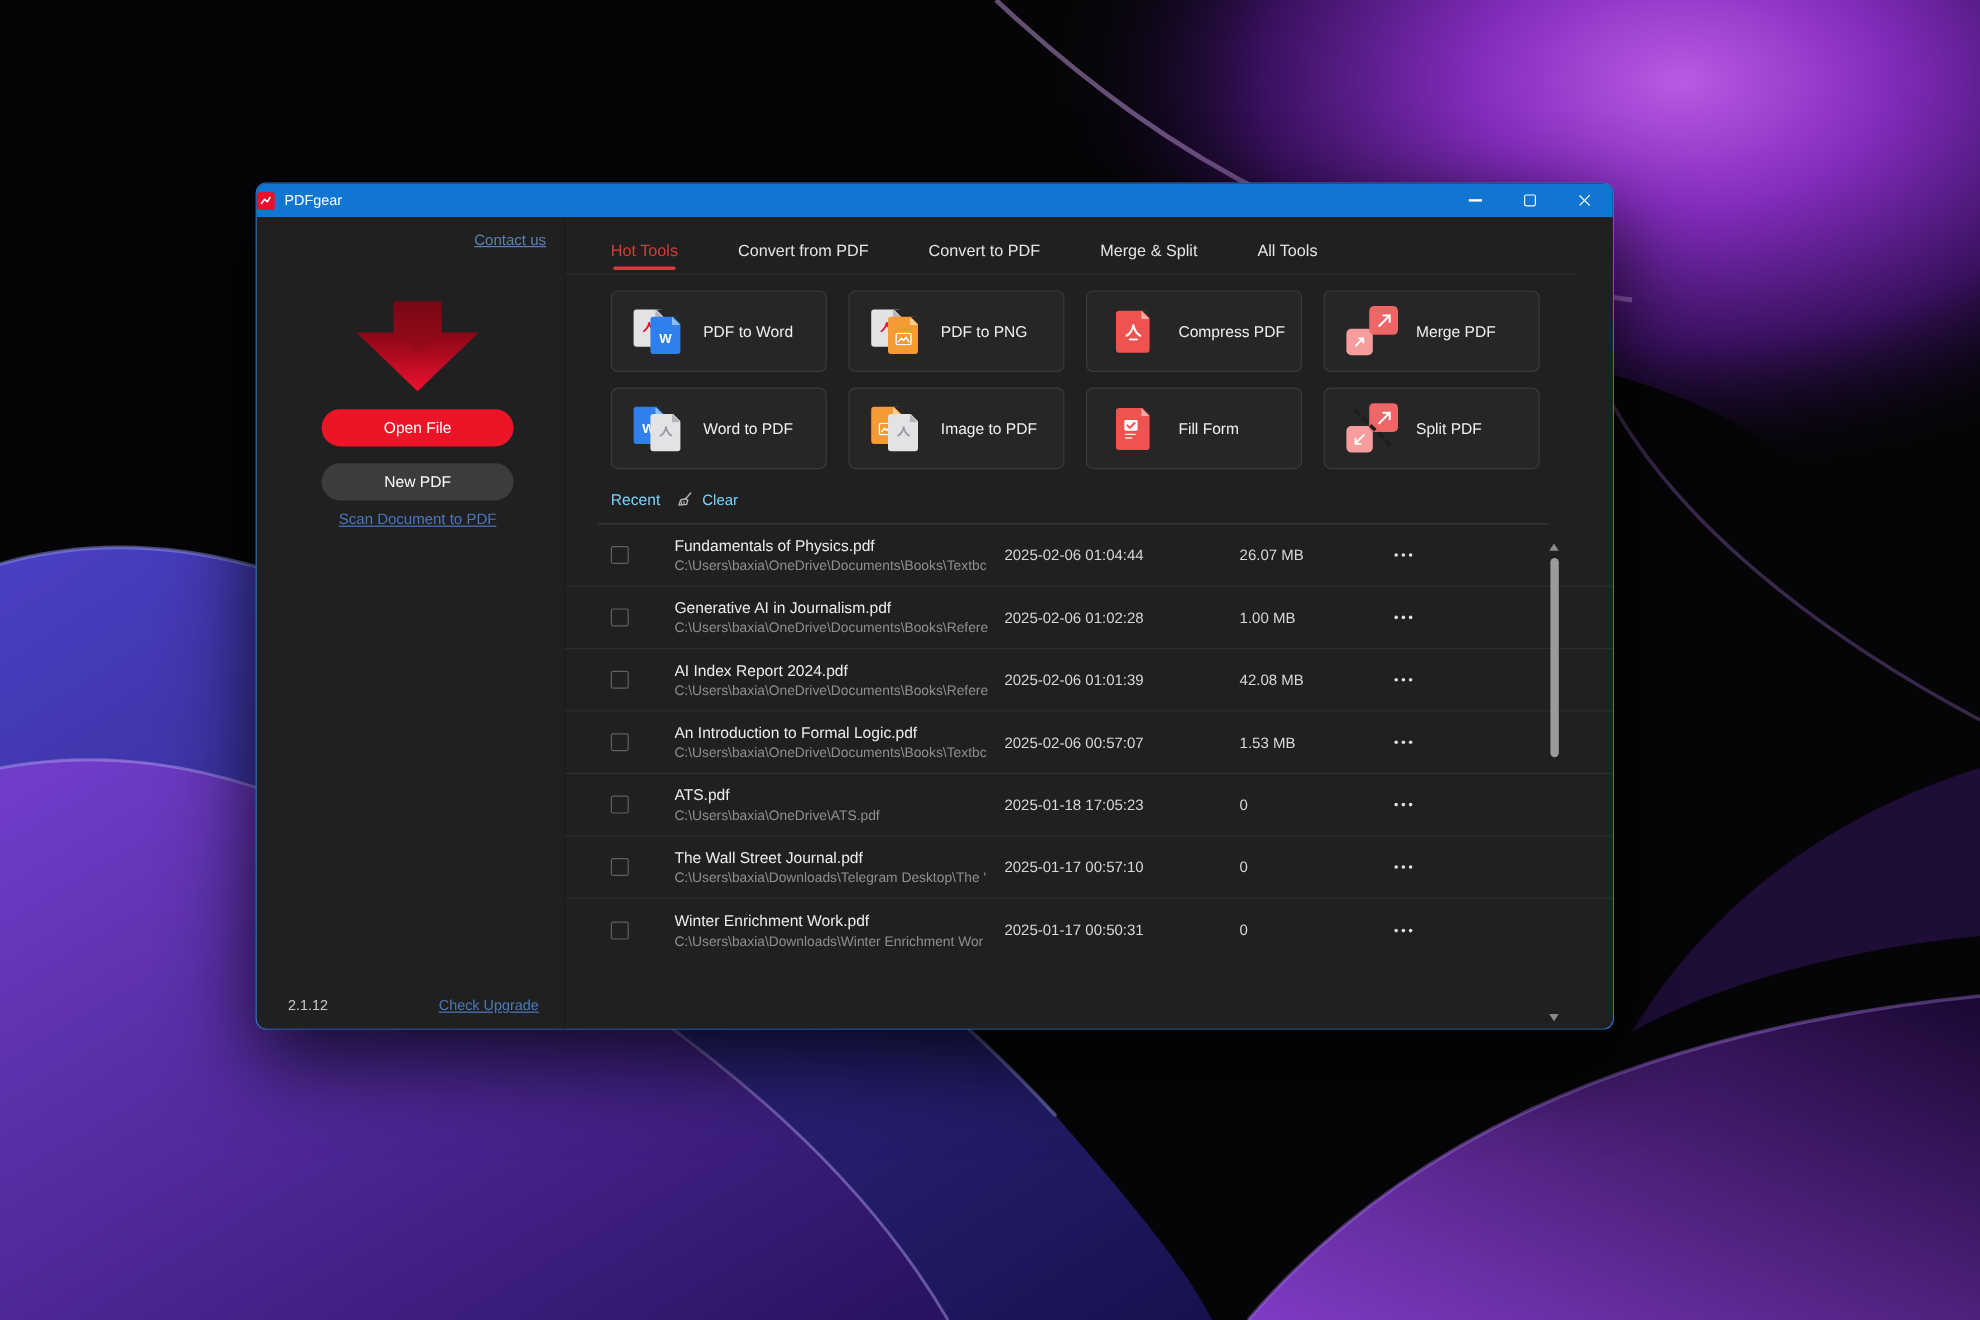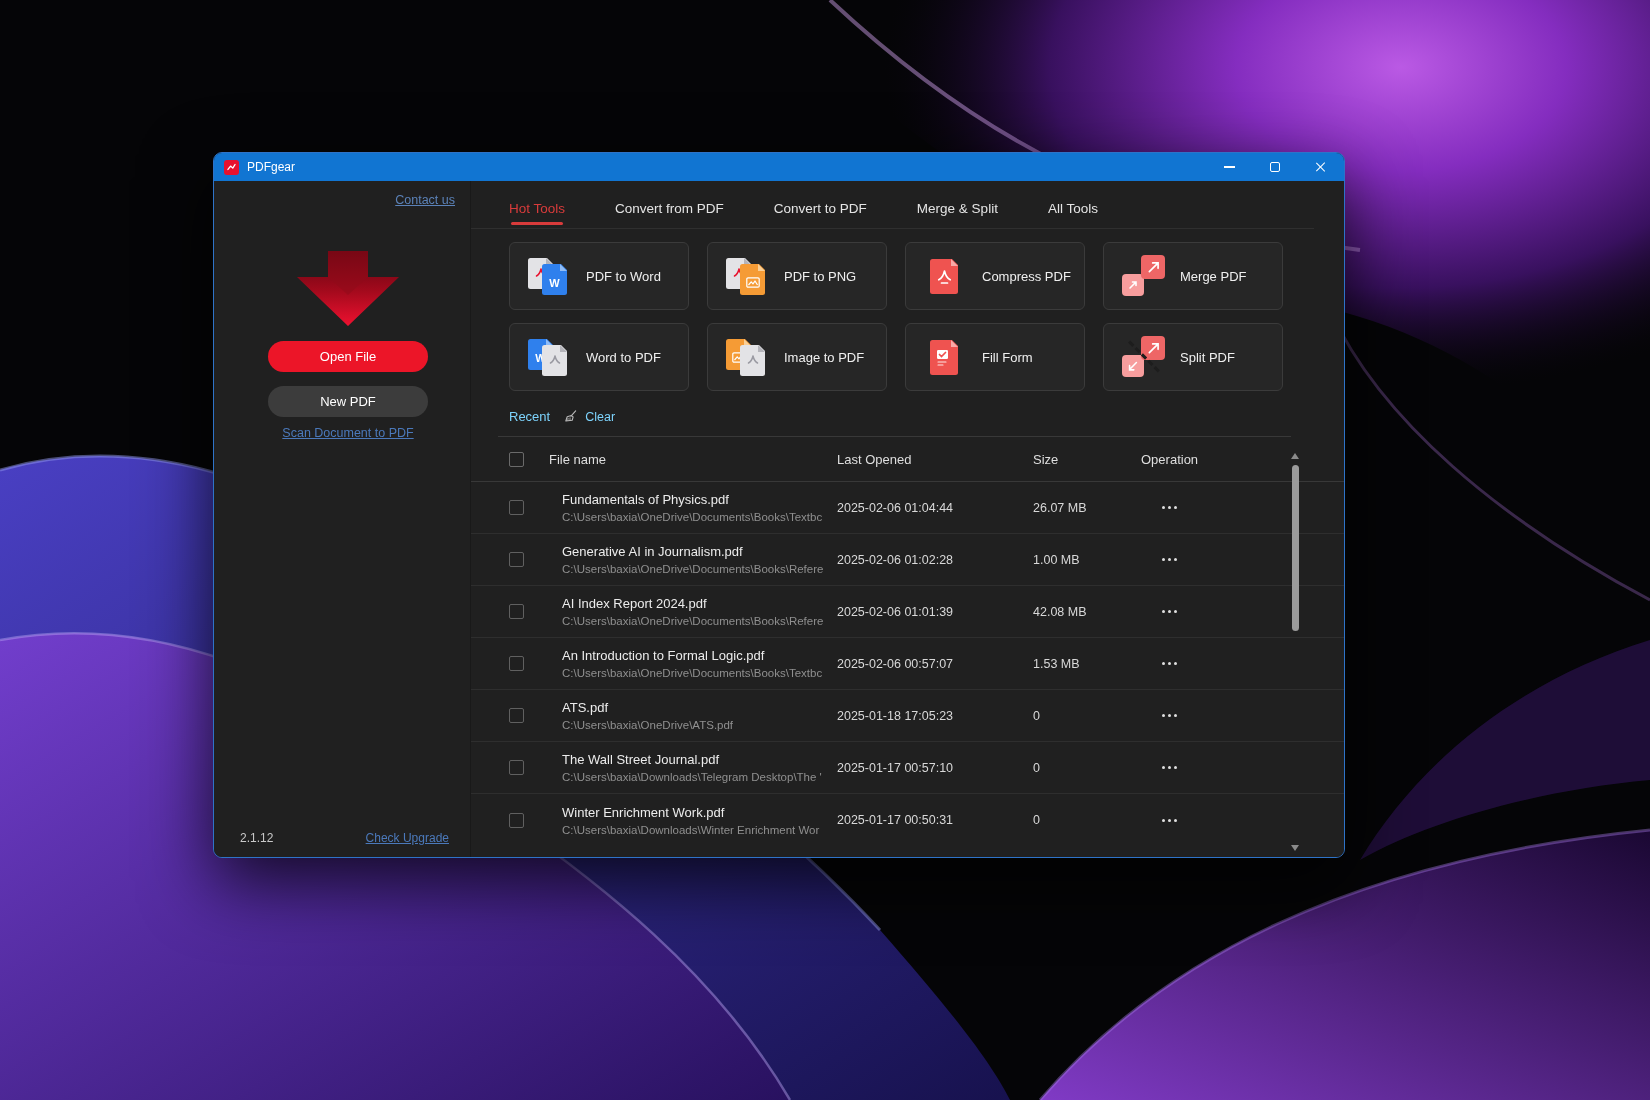--- a/index.html
+++ b/index.html
@@ -5,21 +5,21 @@
   * { margin:0; padding:0; box-sizing:border-box; }
   html,body { background:#000; }
   body { font-family:"Liberation Sans", sans-serif; }
   .stage { position:relative; width:1650px; height:1100px; overflow:hidden; background:#050507; }
   .wp { position:absolute; left:0; top:0; }
 
   
   .window { position:absolute; left:213px; top:152px; width:1132px; height:706px;
     border-radius:9px; overflow:hidden; background:#1f1f1f;
     border:1px solid #2e73c8; box-shadow:0 24px 70px rgba(0,0,0,.78); }
-  .titlebar { height:28px; background:#1175d2; display:flex; align-items:center; padding-left:10px; }
+  .titlebar { height:28px; background:#1175d2; display:flex; align-items:center; }
   .tb-logo { width:15px; height:15px; border-radius:3px; background:#e8112d; display:flex; align-items:center; justify-content:center; margin-right:8px; flex:0 0 auto; }
   .tb-title { color:#fff; font-size:12px; }
   .win-controls { margin-left:auto; display:flex; height:28px; }
   .wc { width:46px; height:28px; display:flex; align-items:center; justify-content:center; }
   .glyph-min { width:11px; height:1.4px; background:#fff; }
   .glyph-max { width:10px; height:10px; border:1.2px solid #fff; border-radius:2px; }
   .glyph-x { position:relative; width:12px; height:12px; }
   .glyph-x::before,.glyph-x::after { content:""; position:absolute; left:5.4px; top:0; width:1.4px; height:12px; background:#fff; }
   .glyph-x::before { transform:rotate(45deg); } .glyph-x::after { transform:rotate(-45deg); }
 
@@ -313,27 +313,20 @@
           <span class="recent-title">Recent</span>
           <svg width="15" height="15" viewBox="0 0 16 16" style="margin-left:6px">
             <path d="M13.5,2 L8.5,7.5 M8.8,7 L4.5,8.2 L3,12.8 L9.8,12 L10.8,8.4 Z" stroke="#b9b9b9" stroke-width="1.2" fill="none" stroke-linejoin="round" stroke-linecap="round"></path>
             <path d="M5.5,9.5 L5,12.5 M7.5,9 L7.5,12.3" stroke="#b9b9b9" stroke-width="0.9"></path>
           </svg>
           <span class="clear-label">Clear</span>
         </div>
 
         <div class="hr"></div>
 
-        <div class="grid-row thead">
-          <span class="cb" style="border-color:#6a6a6a"></span>
-          <span class="th">File name</span>
-          <span class="th">Last Opened</span>
-          <span class="th">Size</span>
-          <span class="th">Operation</span>
-        </div>
 
         <div class="grid-row trow">
           <span class="cb"></span>
           <span class="fcell">
               <div class="fname">Fundamentals of Physics.pdf</div>
               <div class="fpath">C:\Users\baxia\OneDrive\Documents\Books\Textbc</div>
             </span>
           <span class="fdate">2025-02-06 01:04:44</span>
           <span class="fsize">26.07 MB</span>
           <span class="dots">

